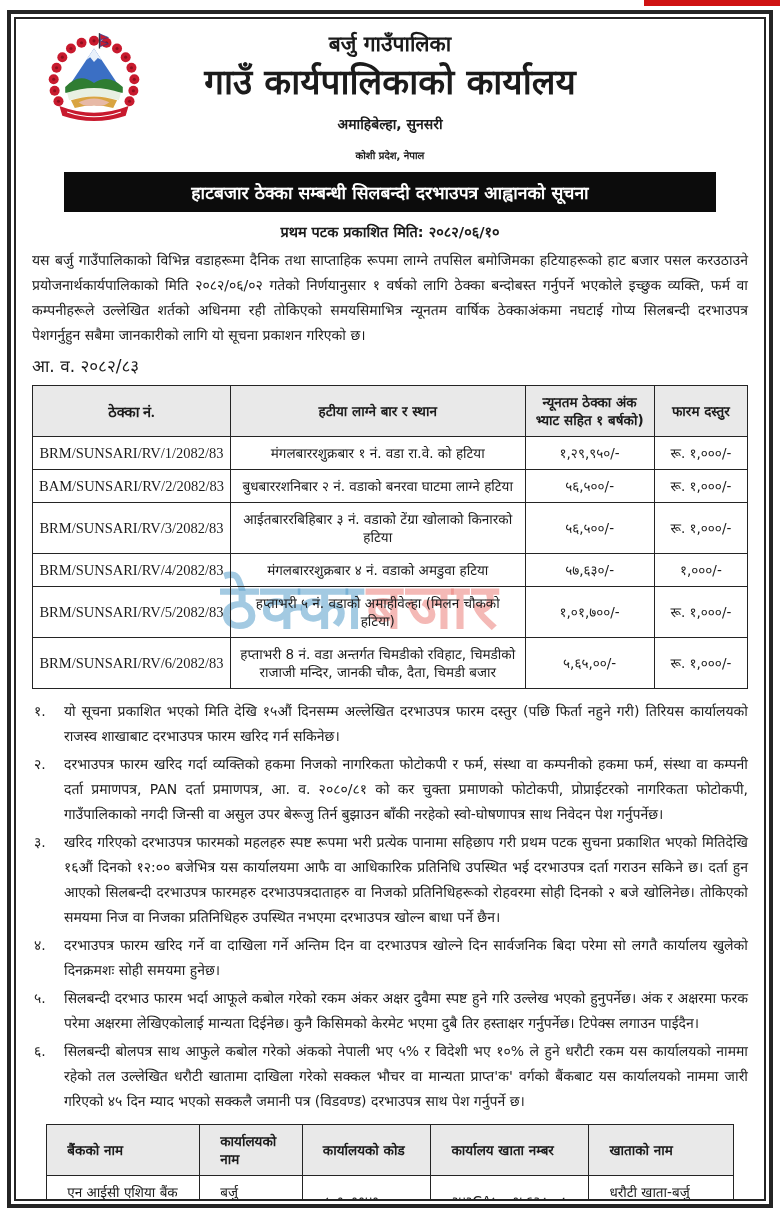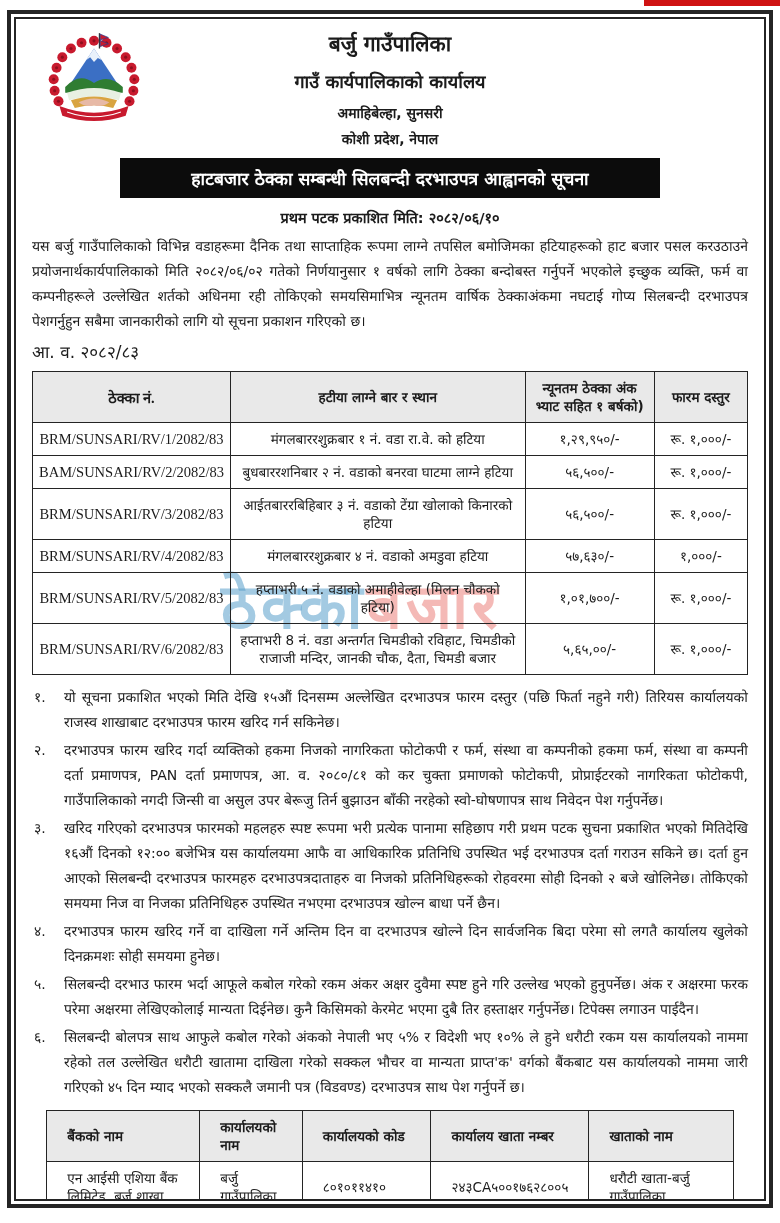--- a/index.html
+++ b/index.html
@@ -20,25 +20,25 @@
   }
   .doc-inner {
     position: relative; width: 100%; height: 100%;
     border: 2px solid #242424; padding: 8px 16px 10px 16px;
     overflow: hidden;
   }
   
   .header { position: relative; text-align: center; }
   .logo { position: absolute; left: 14px; top: 4px; width: 96px; height: 104px; }
   .h-muni { font-size: 21px; font-weight: bold; margin-top: 2px; }
-  .h-office { font-size: 18px; font-weight: bold; margin-top: 12px; }
+  .h-office { font-size: 35px; font-weight: bold; margin-top: 0; }
   .h-addr { font-size: 14px; font-weight: bold; margin-top: 10px; }
-  .h-prov { font-size: 14px; font-weight: bold; margin-top: 7px; }
+  .h-prov { font-size: 10px; font-weight: bold; margin-top: 15px; }
   .banner {
-    margin: 10px auto 0 auto; width: 540px; background: #0c0c0c; color: #fff;
+    margin: 10px auto 0 auto; width: 652px; background: #0c0c0c; color: #fff;
     font-size: 17.5px; font-weight: bold; text-align: center; padding: 8px 4px;
   }
   .pub-date { text-align: center; font-size: 14.5px; font-weight: bold; margin-top: 9px; }
   
   .intro {
     margin-top: 7px; font-size: 14px; line-height: 25px;
     text-align: justify; text-justify: inter-word;
   }
   .tapasil { text-align: center; font-size: 16px; font-weight: bold; margin-top: 3px; }
   .fy { font-size: 17px; font-weight: normal; margin-top: 6px; }

